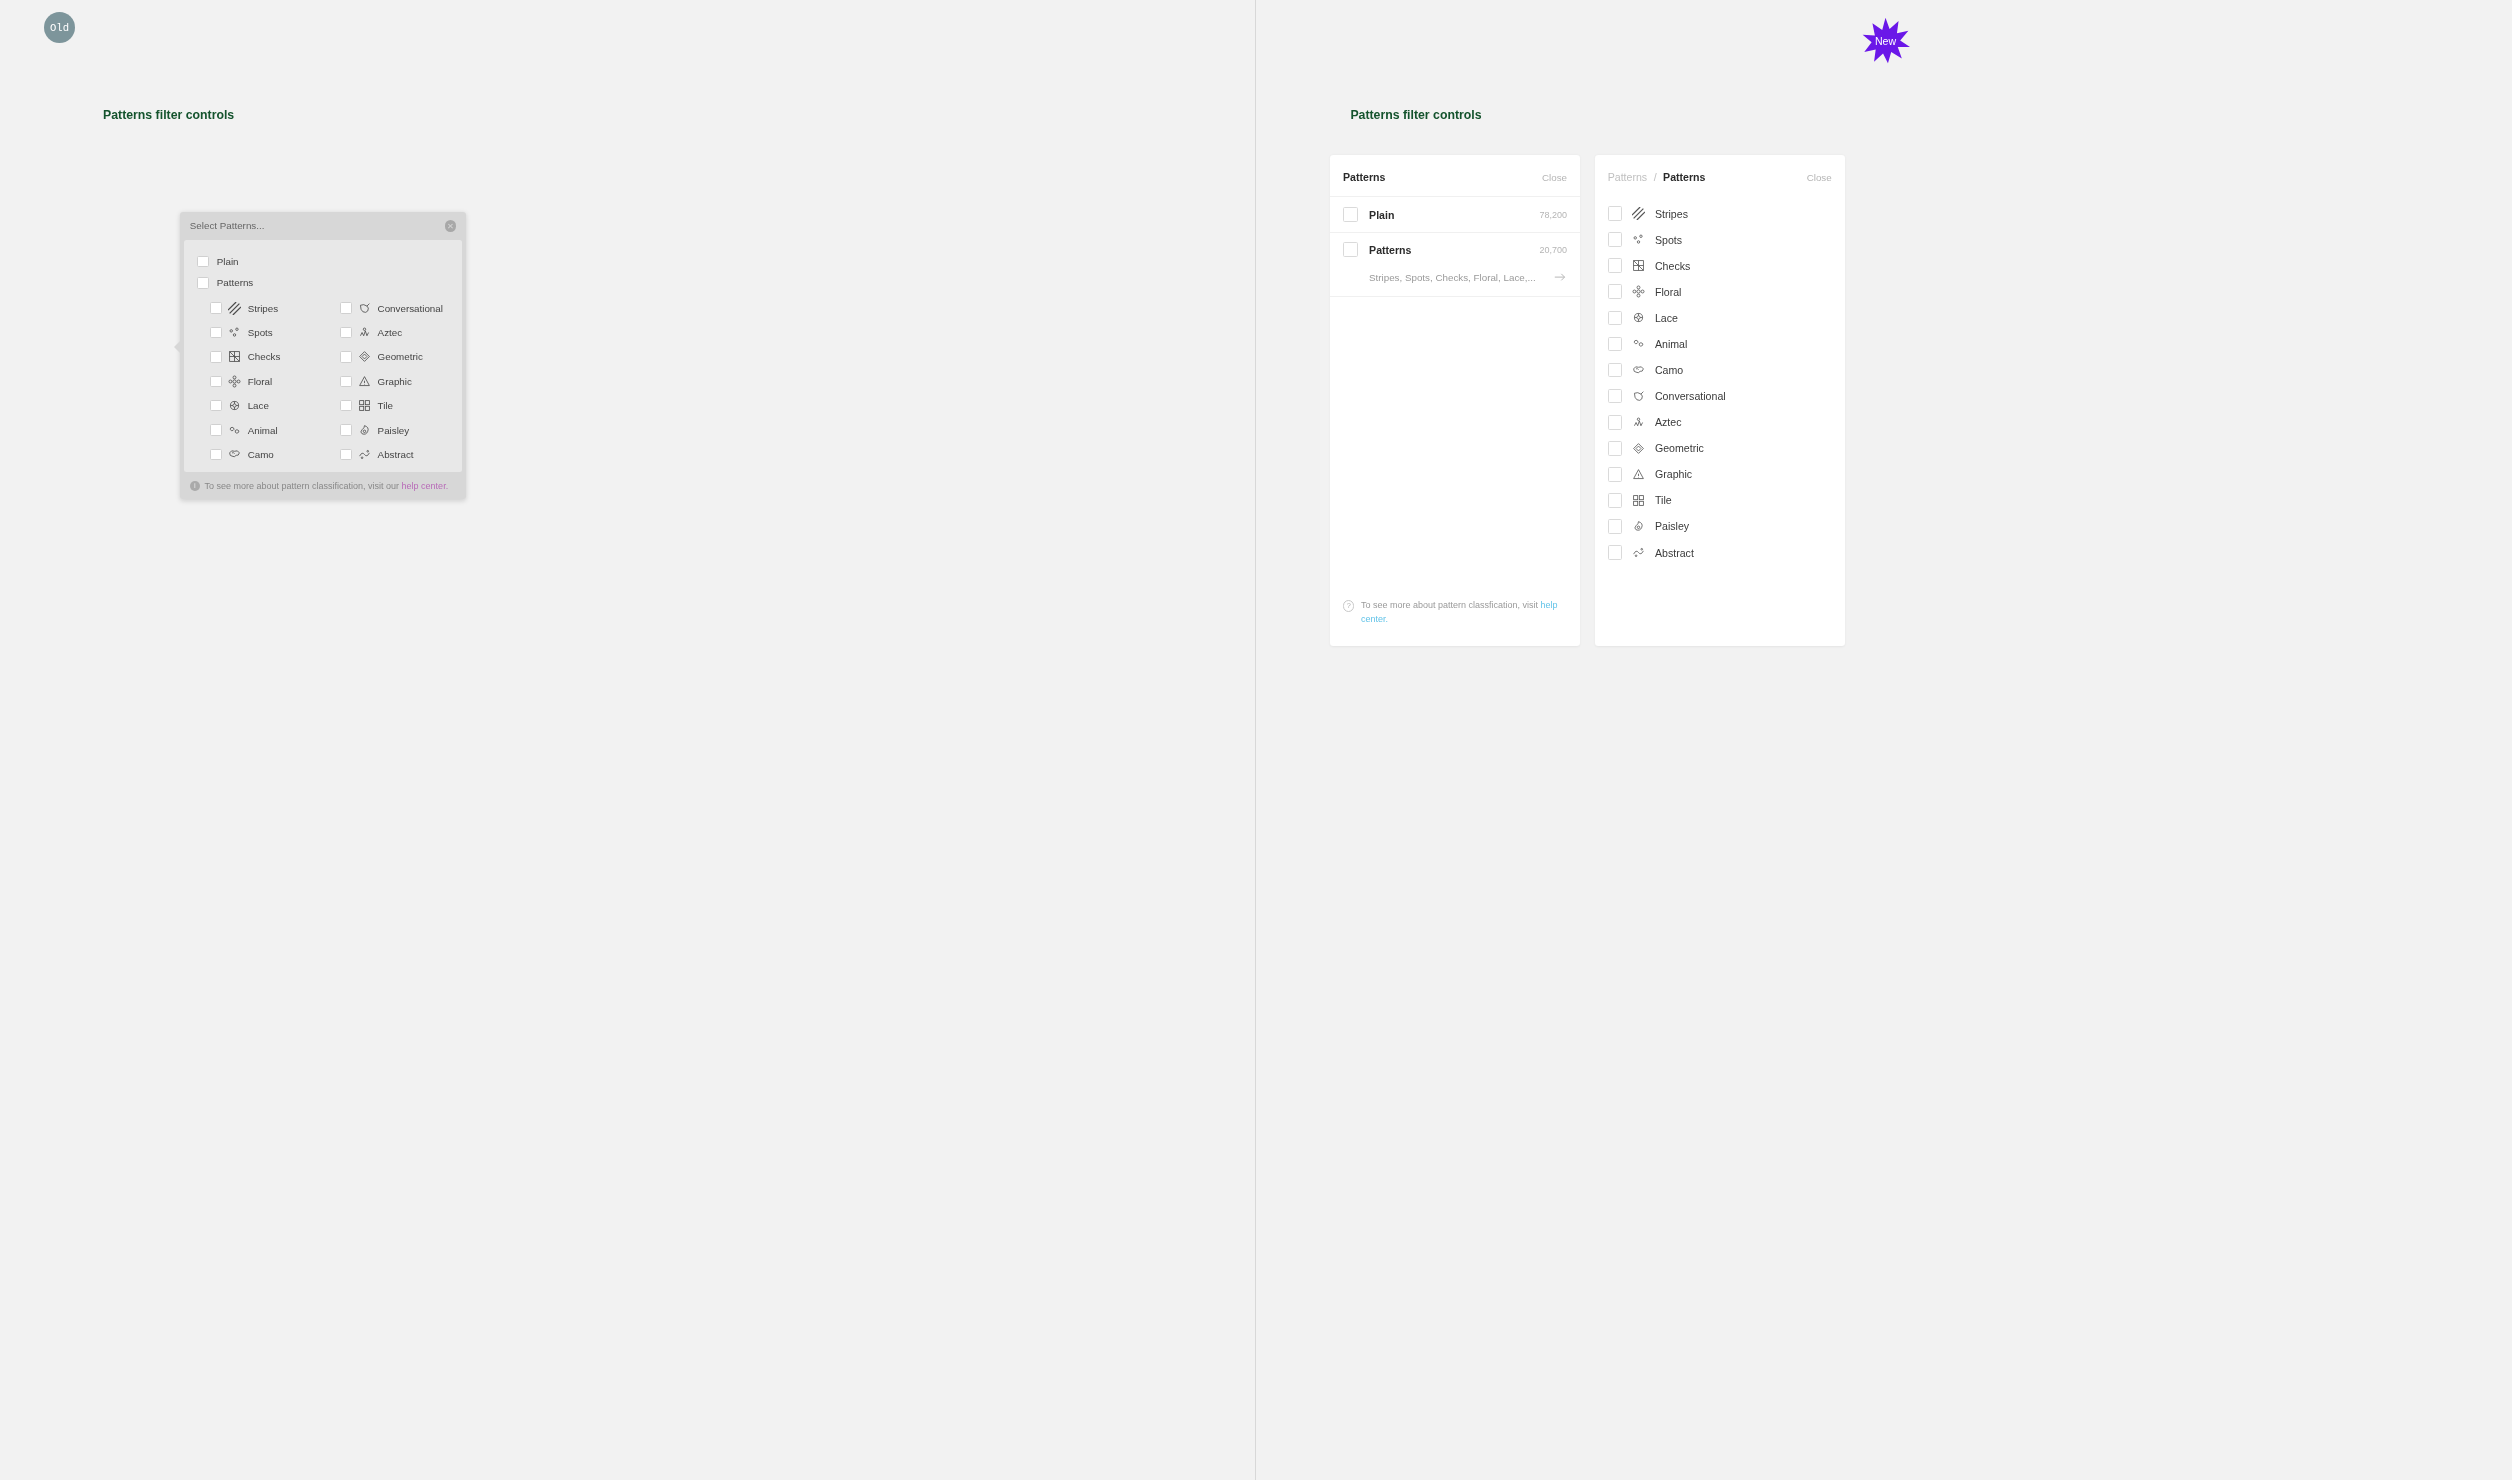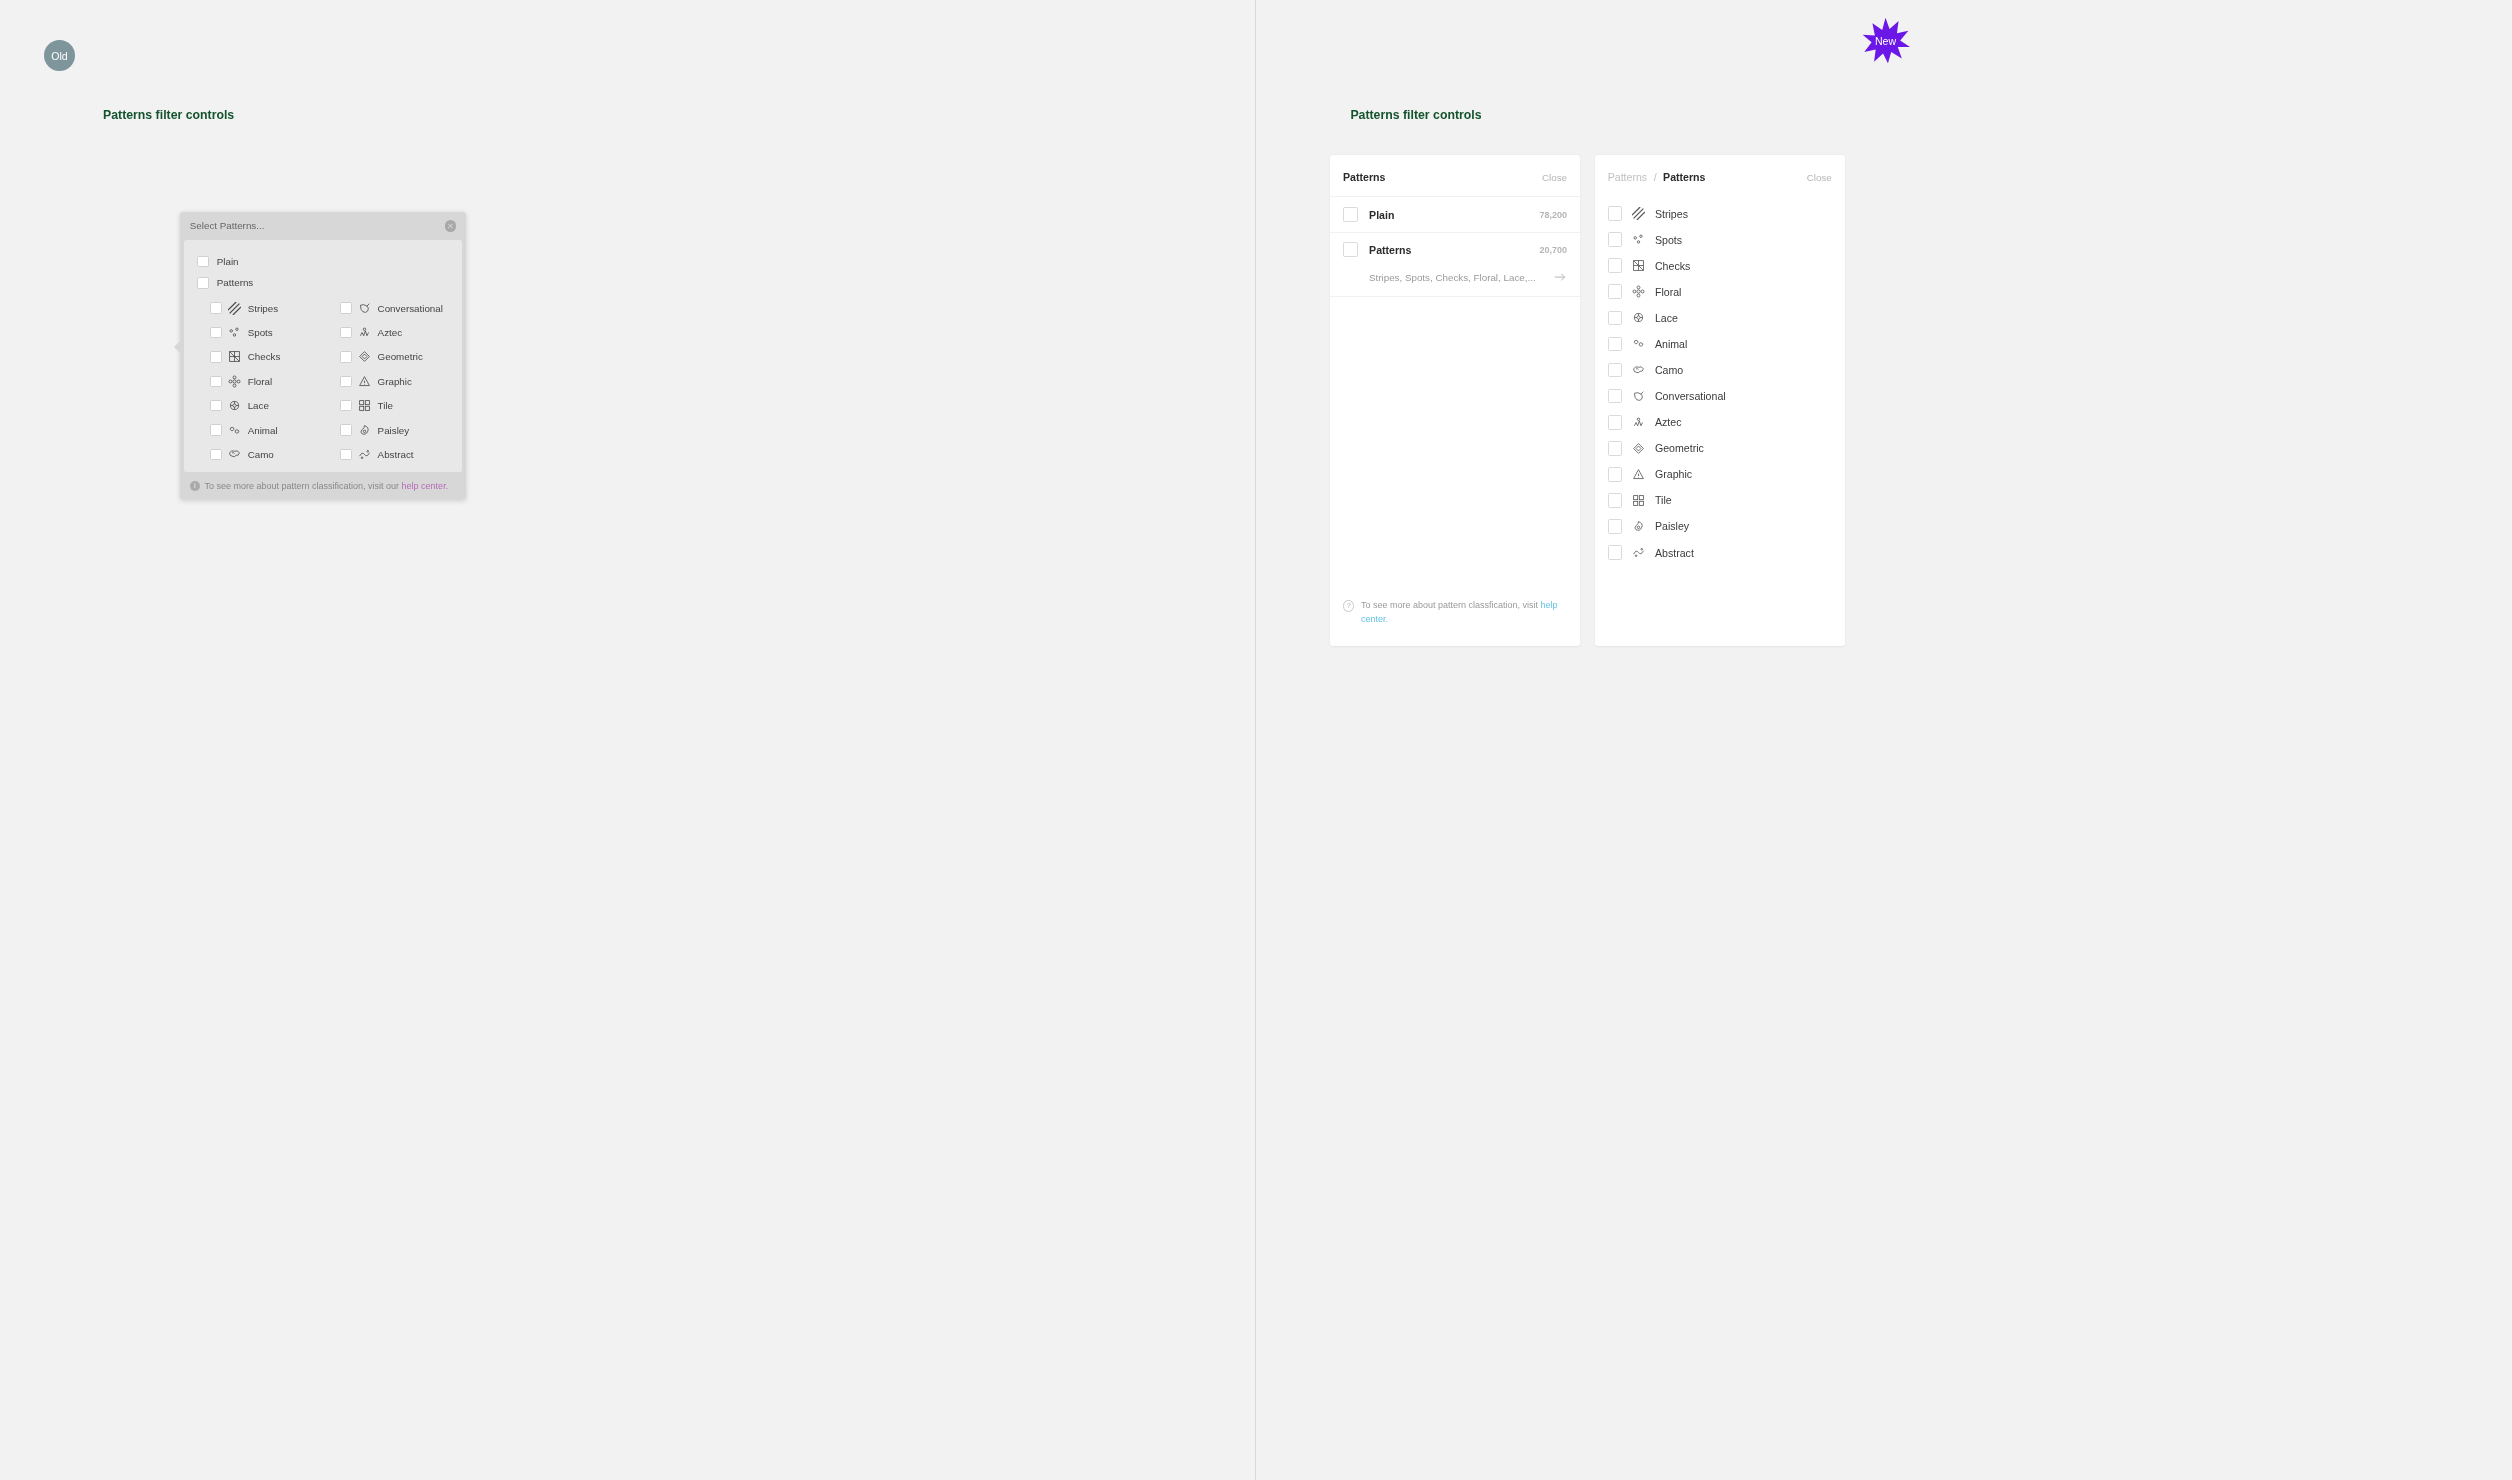--- a/index.html
+++ b/index.html
@@ -10,21 +10,21 @@
   height: 1480px;
   transform-origin: top left;
 }
 .container { display: flex; width: 100%; height: 100%; }
 .half { width: 50%; padding: 49px 74px; position: relative; }
 .half.left { border-right: 0.8px solid #d8d8d8; }
 .badge-old {
   width: 31px; height: 31px; border-radius: 50%;
   background: #7d959b; color: #fff; font-size: 10.6px;
   display: flex; align-items: center; justify-content: center;
-  position: absolute; top: 40px; left: 44px;
+  position: absolute; top: 12px; left: 44px; font-family: Liberation Mono, monospace;
 }
 .badge-new {
   position: absolute; top: 16.4px; left: 605px; text-decoration: underline;
 }
 .badge-new svg { display: block; }
 .badge-new-text {
   position: absolute; top: 50%; left: 50%; transform: translate(-50%,-50%);
   color: #fff; font-size: 10.6px; font-weight: 500;
 }
 .section-title {
@@ -87,21 +87,21 @@
 .new-close { font-size: 9.8px; color: #b5b5b5; cursor: pointer; }
 .bc { display: flex; align-items: center; gap: 6.5px; font-size: 10.6px; }
 .bc-muted { color: #c0c0c0; }
 .bc-sep { color: #c0c0c0; }
 .new-row {
   display: flex; align-items: center; gap: 11.4px;
   padding: 9.8px 13px; border-top: 0.8px solid #f0f0f0;
 }
 .cb2 { width: 14.7px; height: 14.7px; border: 0.8px solid #dadada; border-radius: 1.6px; background: #fff; flex-shrink:0; }
 .row-label { font-size: 10.6px; font-weight: 600; color: #2b2b2b; flex: 1; }
-.row-count { font-size: 9px; color: #b5b5b5; font-weight: bold; }
+.row-count { font-size: 9px; color: #b5b5b5; }
 .sub-line {
   display: flex; align-items: center; justify-content: space-between;
   padding: 4.9px 13px 13px 39px; font-size: 9.8px; color: #9a9a9a;
   border-bottom: 0.8px solid #f0f0f0;
 }
 .arrow { color: #b5b5b5; }
 .spacer { flex: 1; }
 .new-footer {
   display: flex; align-items: flex-start; gap: 6.5px;
   padding: 14.7px 13px 19.6px; font-size: 9px; color: #9a9a9a; line-height: 1.5;

